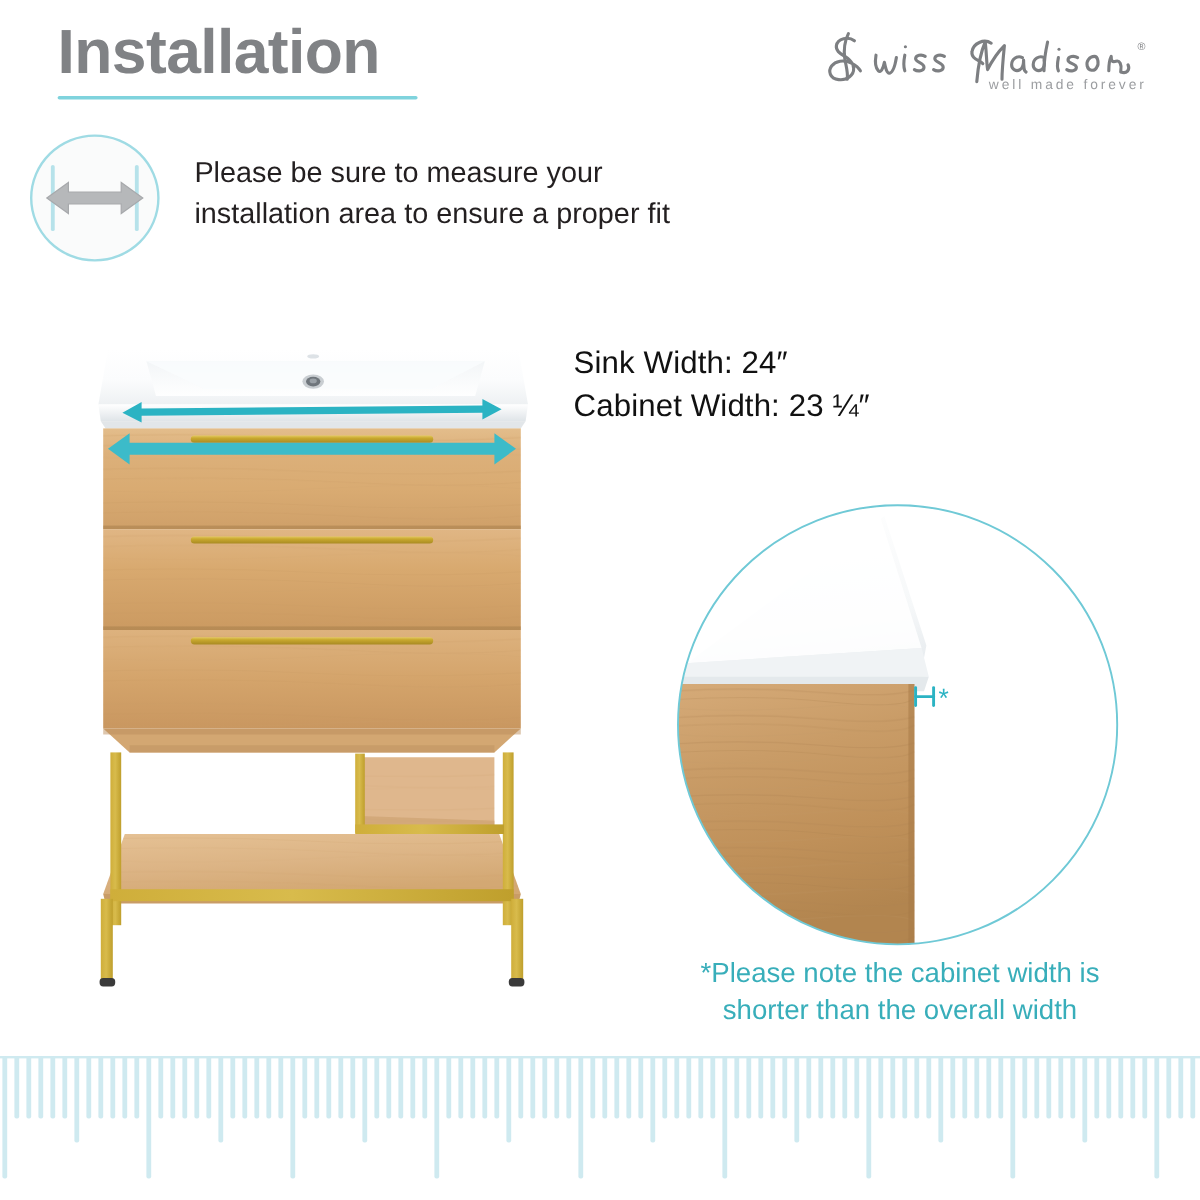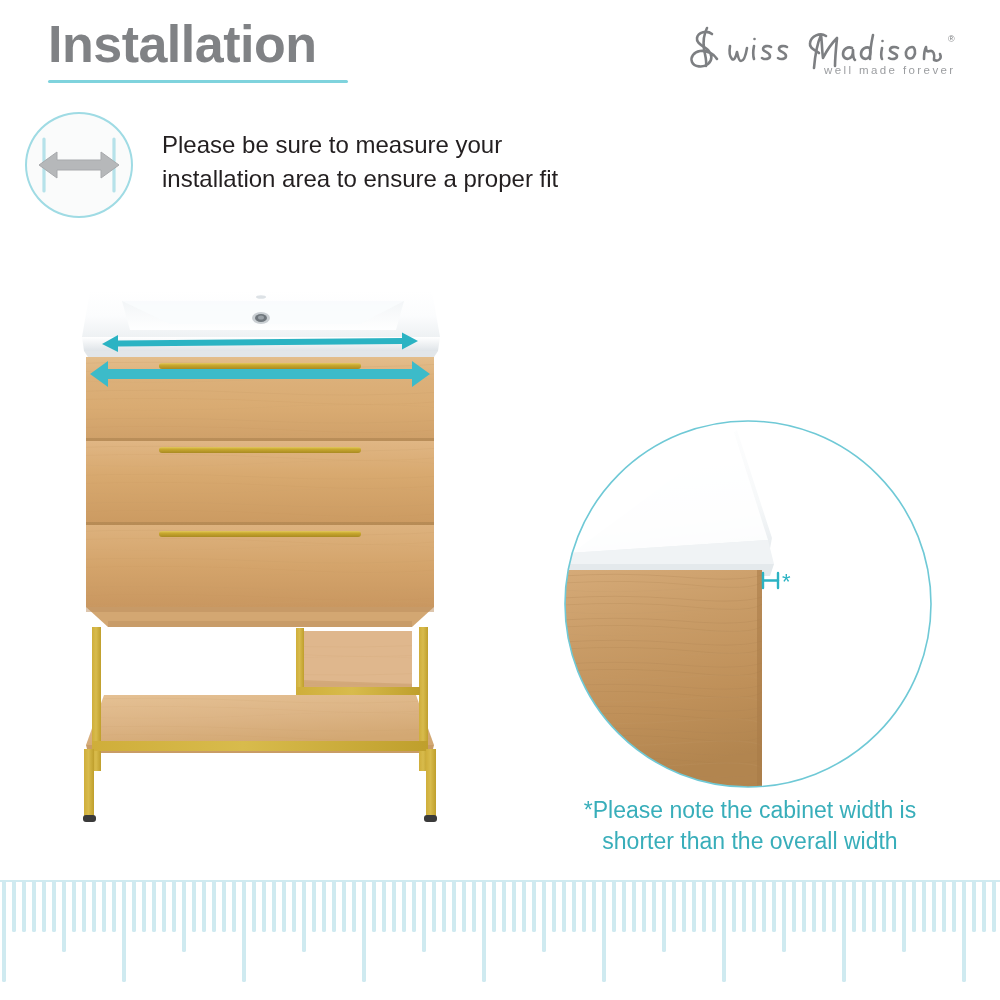--- a/index.html
+++ b/index.html
@@ -114,20 +114,24 @@
 
   <div class="measure-icon">
     <svg width="104" height="102" viewBox="0 0 104 102" xmlns="http://www.w3.org/2000/svg">
       <line x1="17" y1="25" x2="17" y2="77" stroke="#b6e2ea" stroke-width="3.2" stroke-linecap="round"></line>
       <line x1="87" y1="25" x2="87" y2="77" stroke="#b6e2ea" stroke-width="3.2" stroke-linecap="round"></line>
       <polygon points="12,51 30,38 30,46 74,46 74,38 92,51 74,64 74,56 30,56 30,64" fill="#b6b8ba" stroke="#a7a9ac" stroke-width="1"></polygon>
     </svg>
   </div>
   <div class="measure-text">Please be sure to measure your installation area to ensure a proper fit</div>
 
+  <div class="dims">
+    <div>Sink Width: 24″</div>
+    <div>Cabinet Width: 23 ¼″</div>
+  </div>
 
   <div class="product">
     <svg width="400" height="560" viewBox="0 0 400 560" xmlns="http://www.w3.org/2000/svg">
       <defs>
         <linearGradient id="sinkTop" x1="0" y1="0" x2="0" y2="1">
           <stop offset="0%" stop-color="#ffffff"></stop>
           <stop offset="55%" stop-color="#fbfcfd"></stop>
           <stop offset="100%" stop-color="#eef1f3"></stop>
         </linearGradient>
         <linearGradient id="sinkBowl" x1="0" y1="0" x2="0" y2="1">

